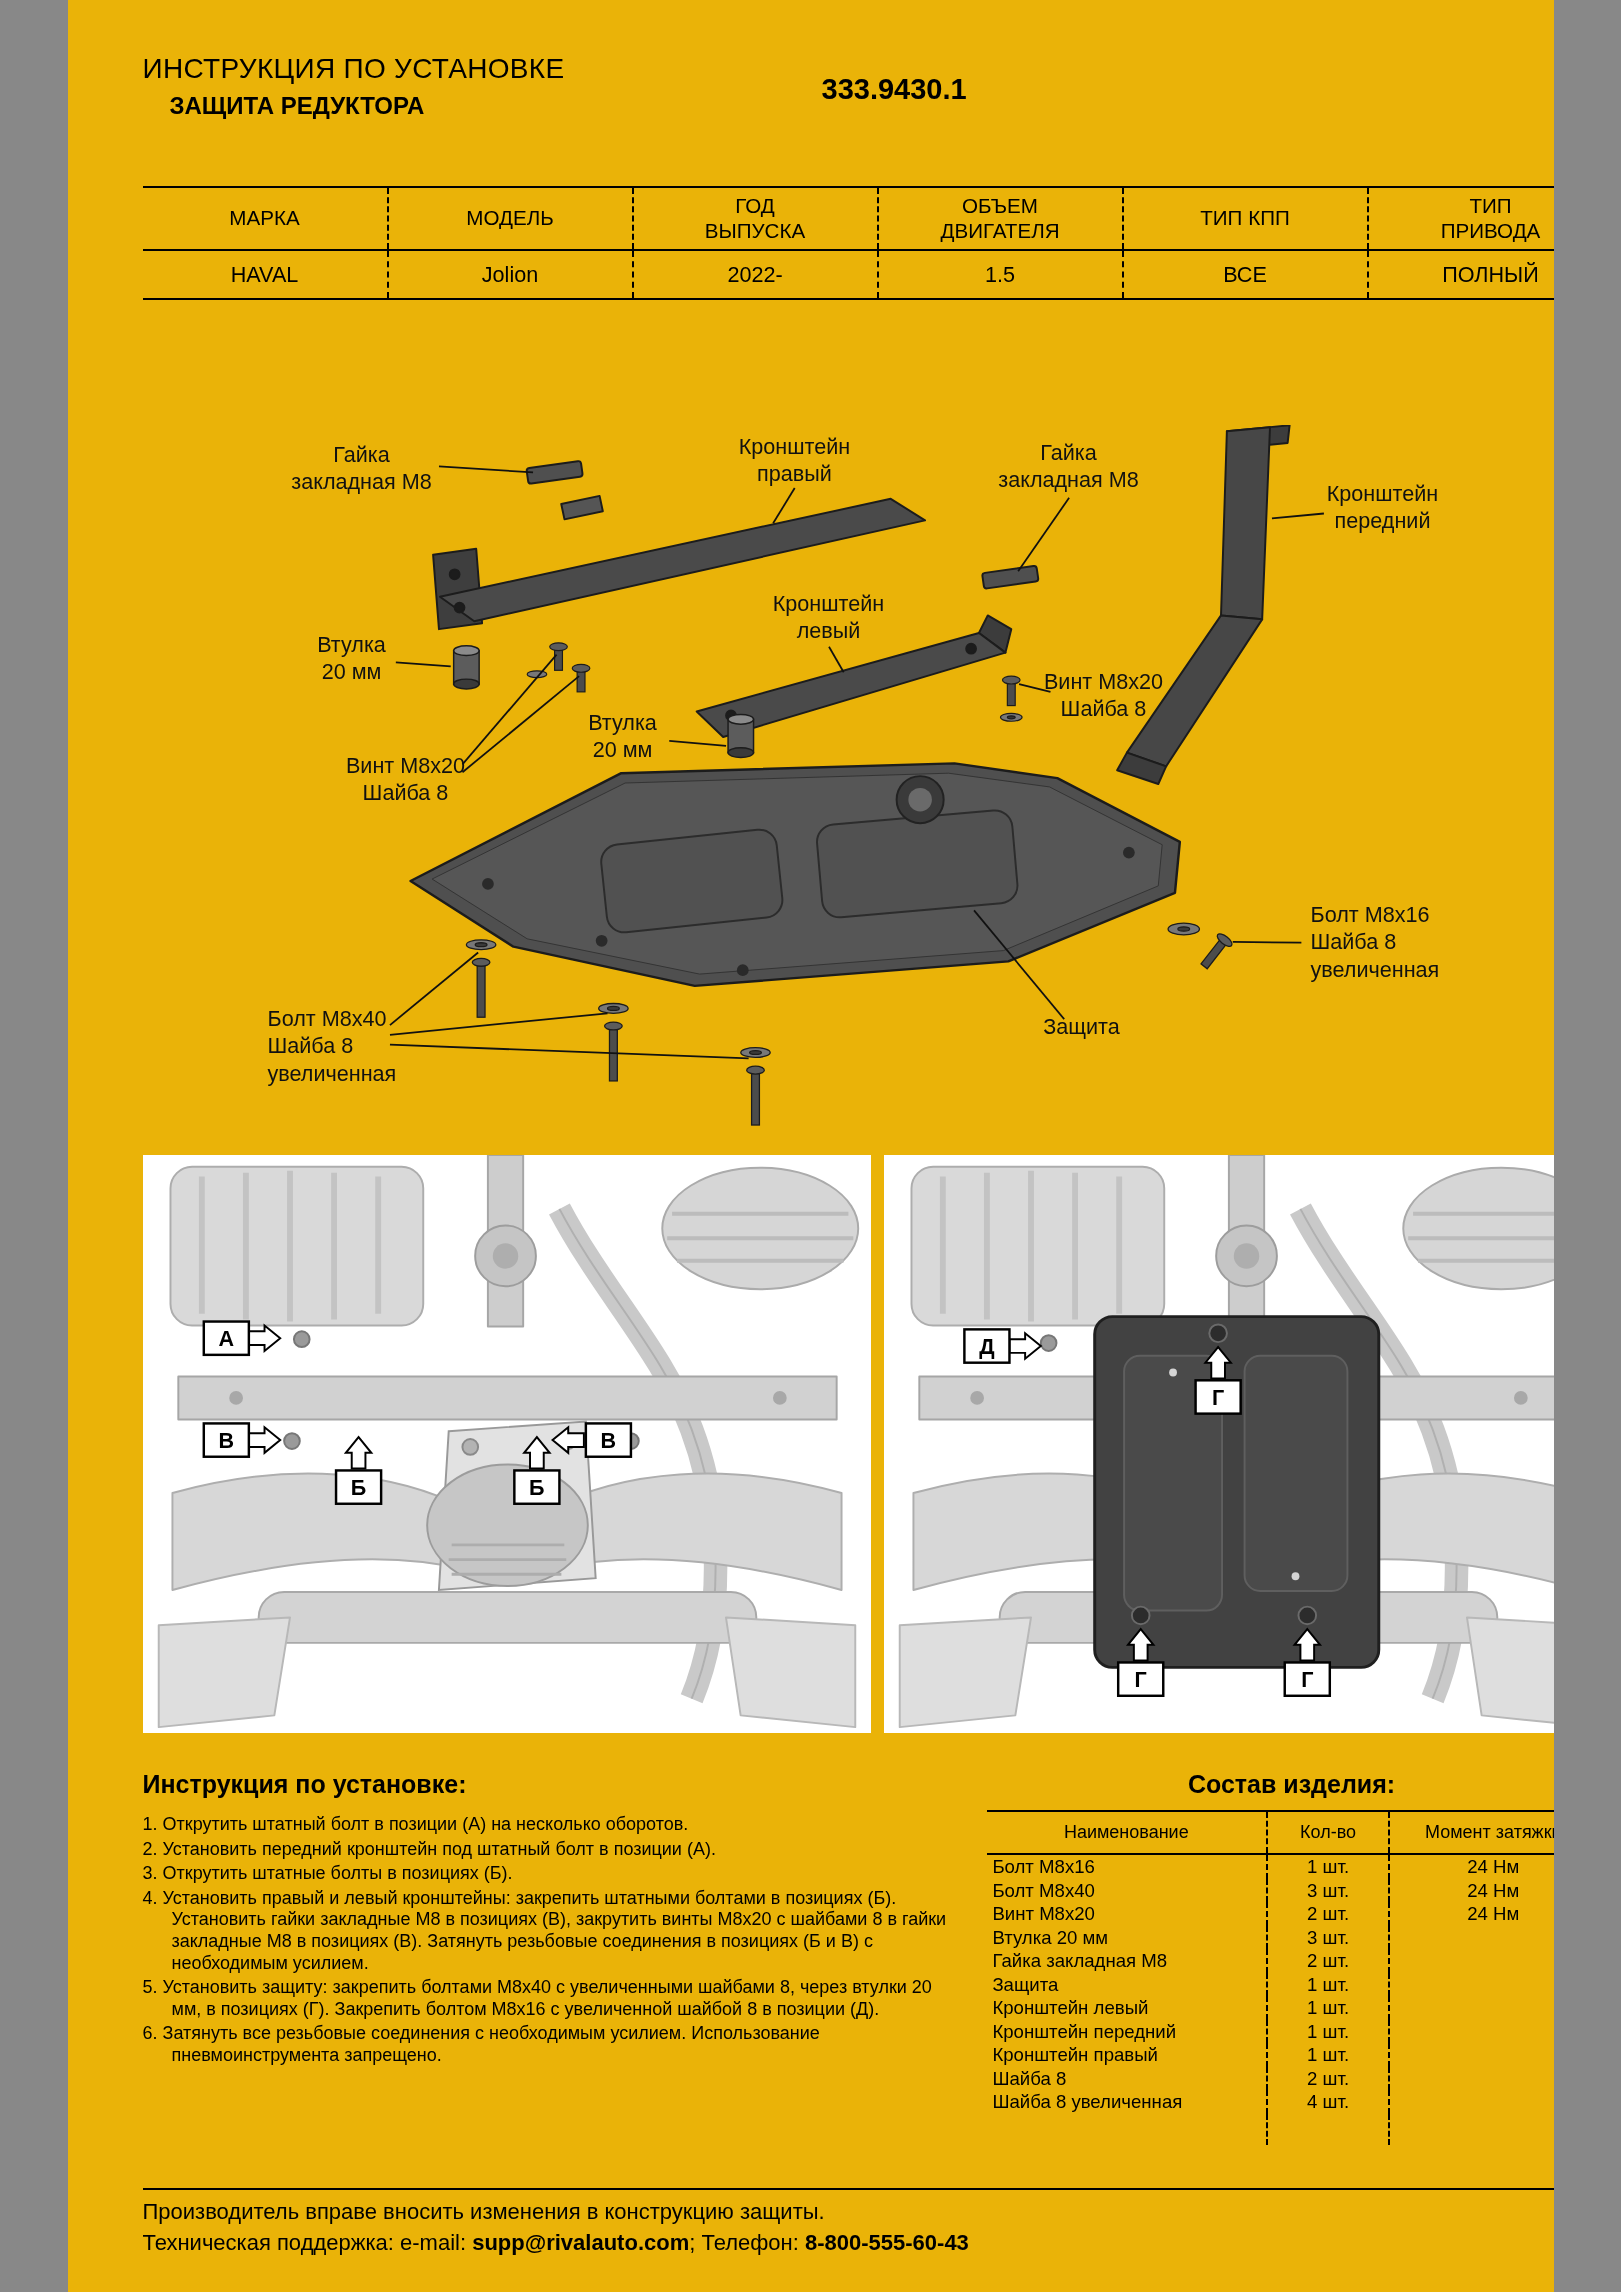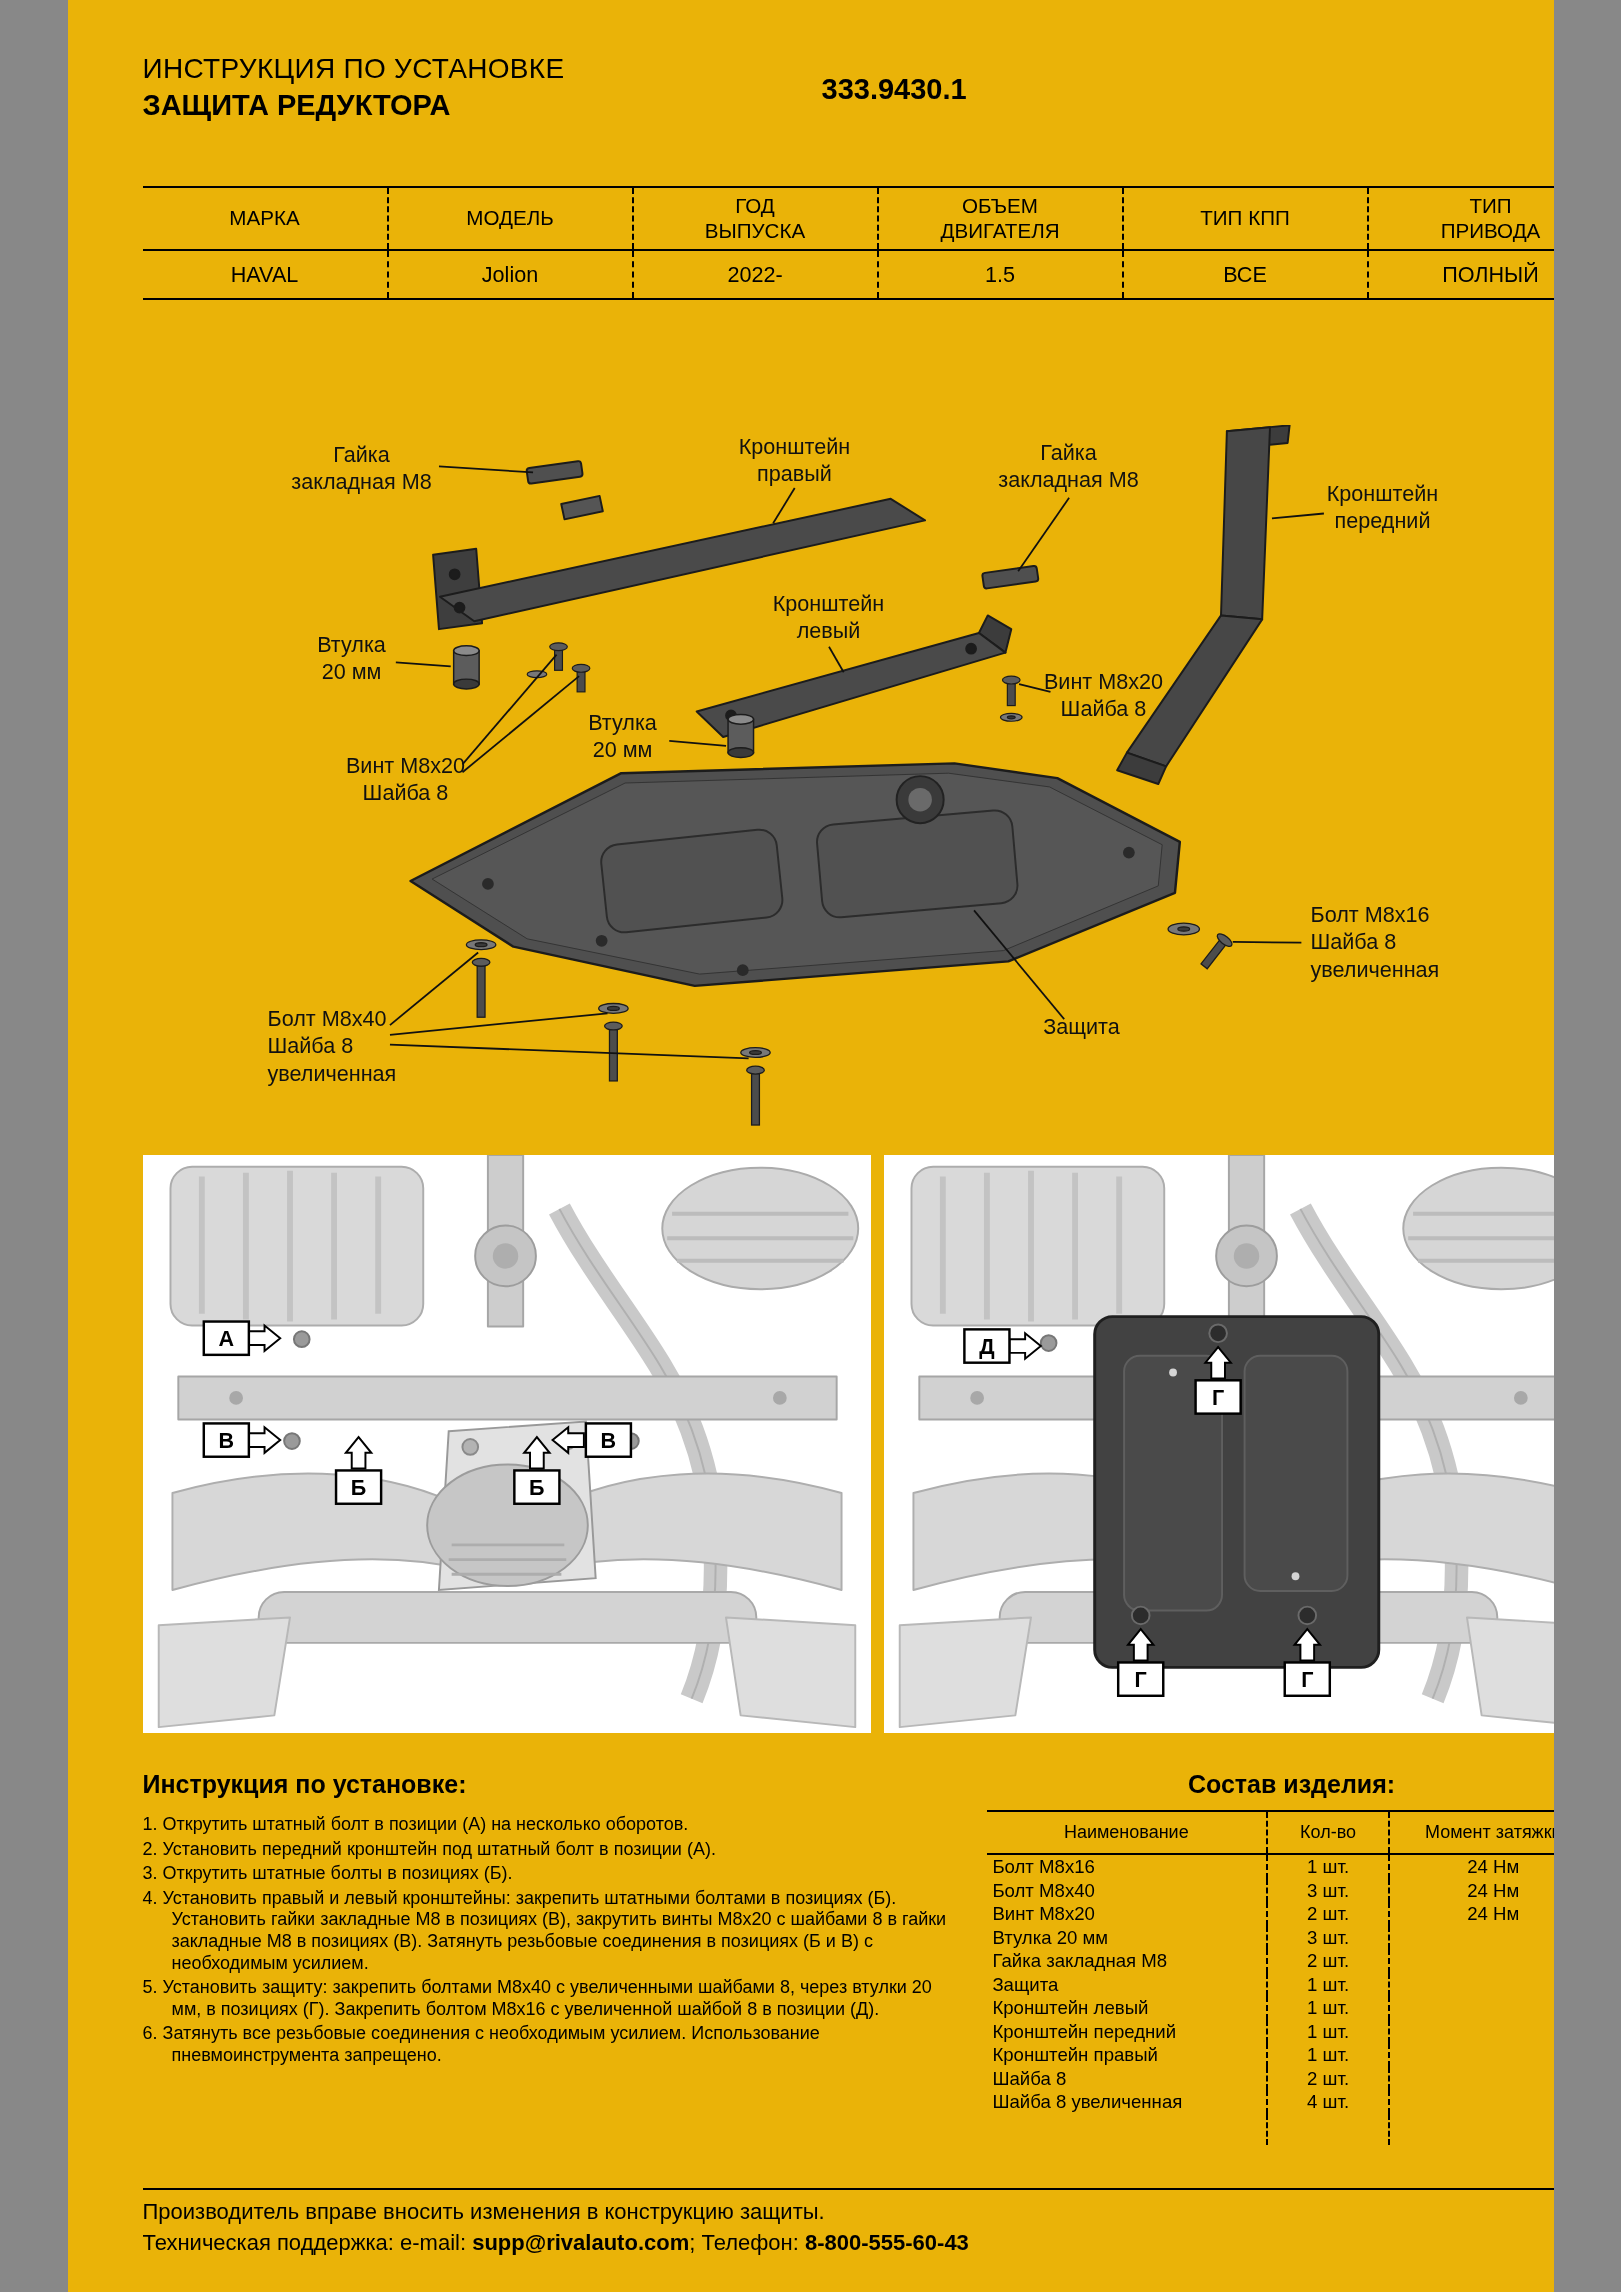--- a/index.html
+++ b/index.html
@@ -3,21 +3,21 @@
 <meta charset="utf-8">
 <style>
   * { margin:0; padding:0; box-sizing:border-box; }
   body { background:#888; font-family:"Liberation Sans", sans-serif; }
   .page { width:1486px; height:2293px; background:#eab308; position:relative; overflow:hidden; margin:0 auto; color:#000; }
   .content { padding:51px 75px 0 75px; }
 
   
   .header { position:relative; }
   .subtitle { font-size:28px; line-height:35px; letter-spacing:0.3px; }
-  .title { font-size:29px; font-weight:bold; line-height:39px; }
+  .title { font-size:24px; font-weight:bold; line-height:39px;margin-left:27px; }
   .part-number { position:absolute; left:679px; top:21.6px; font-size:29px; font-weight:bold; }
 
   
   table.spec { width:1470px; border-collapse:collapse; table-layout:fixed; text-align:center; margin-top:61px; }
   table.spec thead tr { border-top:2px solid #000; border-bottom:2px solid #000; }
   table.spec tbody tr { border-bottom:2px solid #000; }
   table.spec th { font-size:20.6px; font-weight:normal; height:63px; white-space:pre-line; line-height:24.5px; }
   table.spec td { font-size:21.6px; height:49px; }
   table.spec th + th, table.spec td + td { border-left:2px dashed #000; }
 

